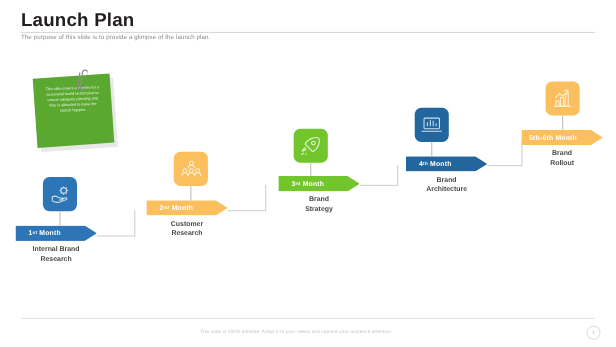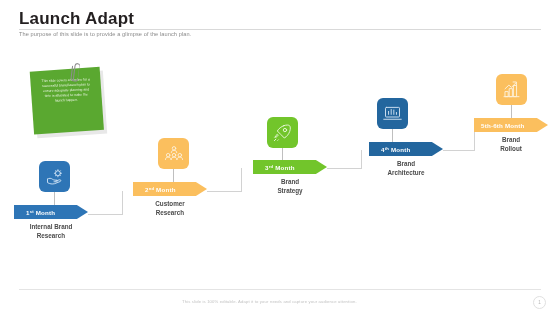--- a/index.html
+++ b/index.html
@@ -85,21 +85,21 @@
     border:.7px solid #e0e0e0;
     display:flex;align-items:center;justify-content:center;
     font-size:4.6px;color:#b5b5b5;
   }
 </style>
 </head>
 <body>
 
 <div id="slide">
 
-  <div class="page-title">Launch Adapt</div>
+  <div class="page-title">Launch Plan</div>
   <div class="title-rule"></div>
   <div class="page-subtitle">The purpose of this slide is to provide a glimpse of the launch plan.</div>
 
   <div class="note-wrap">
     <div class="note-shadow"></div>
     <div class="note"></div>
     <div class="note-text">This slide covers a timeline for a successful brand launch plan to ensure adequate planning and time is allocated to make the launch happen.</div>
     <svg class="clip" viewBox="0 0 9 20">
       <path d="M4.5 18.5 V4.2 a2.4 2.4 0 0 1 4.8 0 V16 a3.6 3.6 0 0 1 -7.2 0 V5" fill="none" stroke="#8d8d8d" stroke-width="1.1" stroke-linecap="round"></path>
     </svg>

